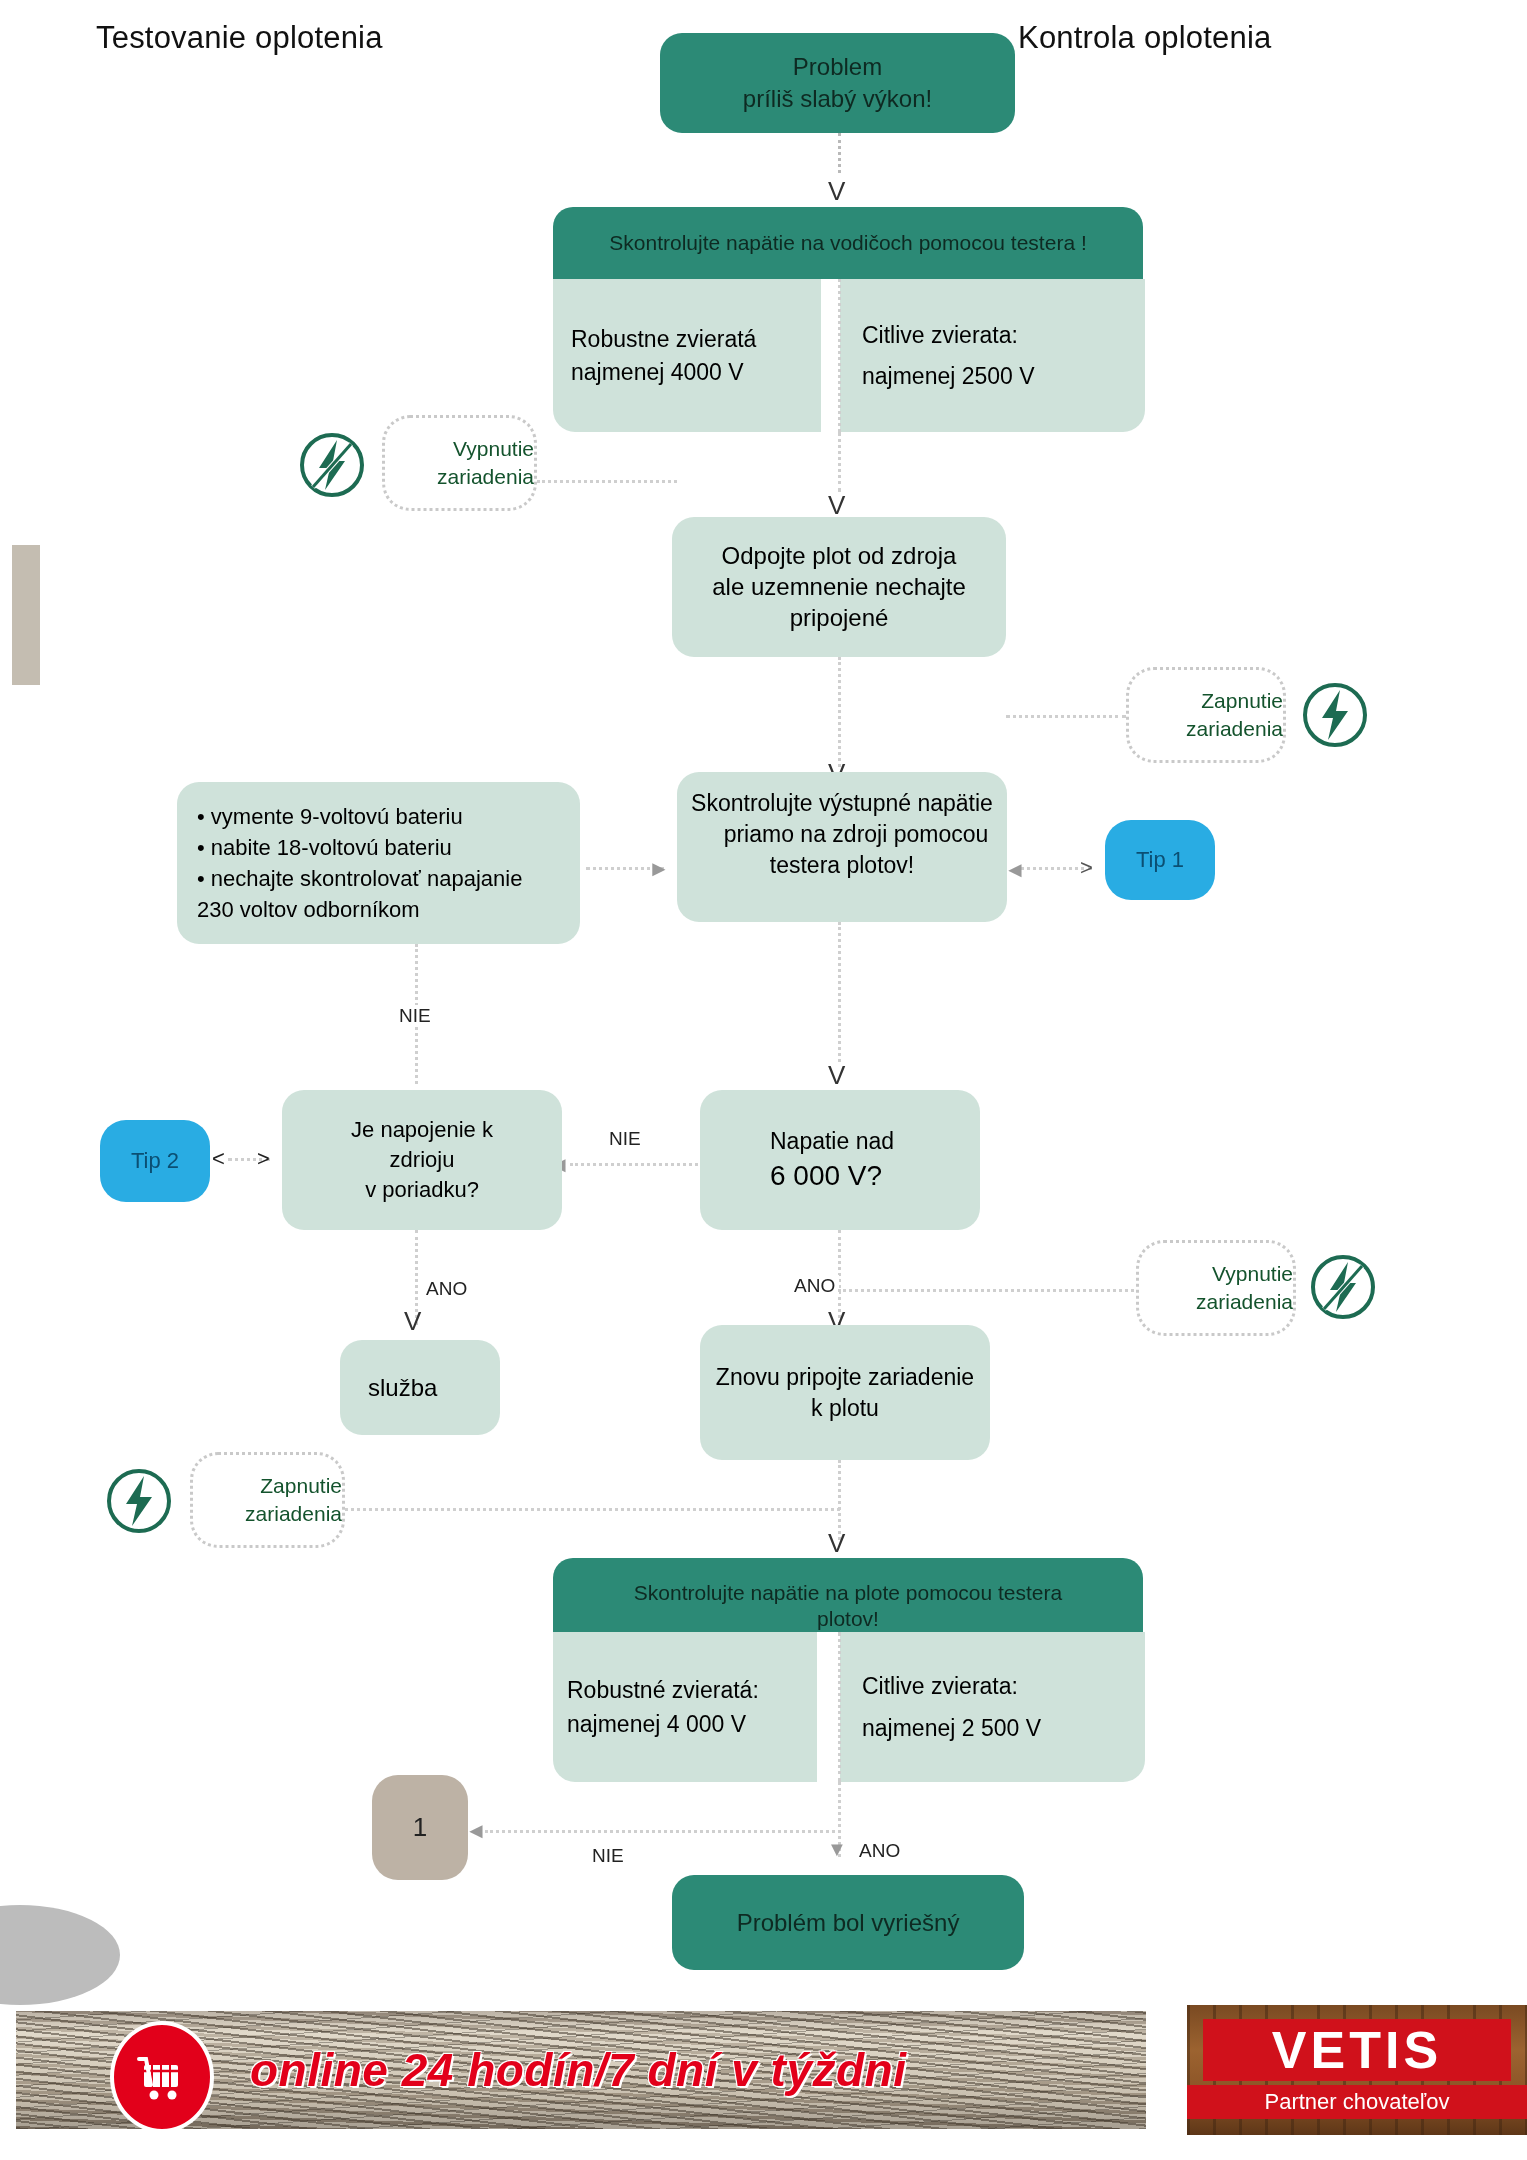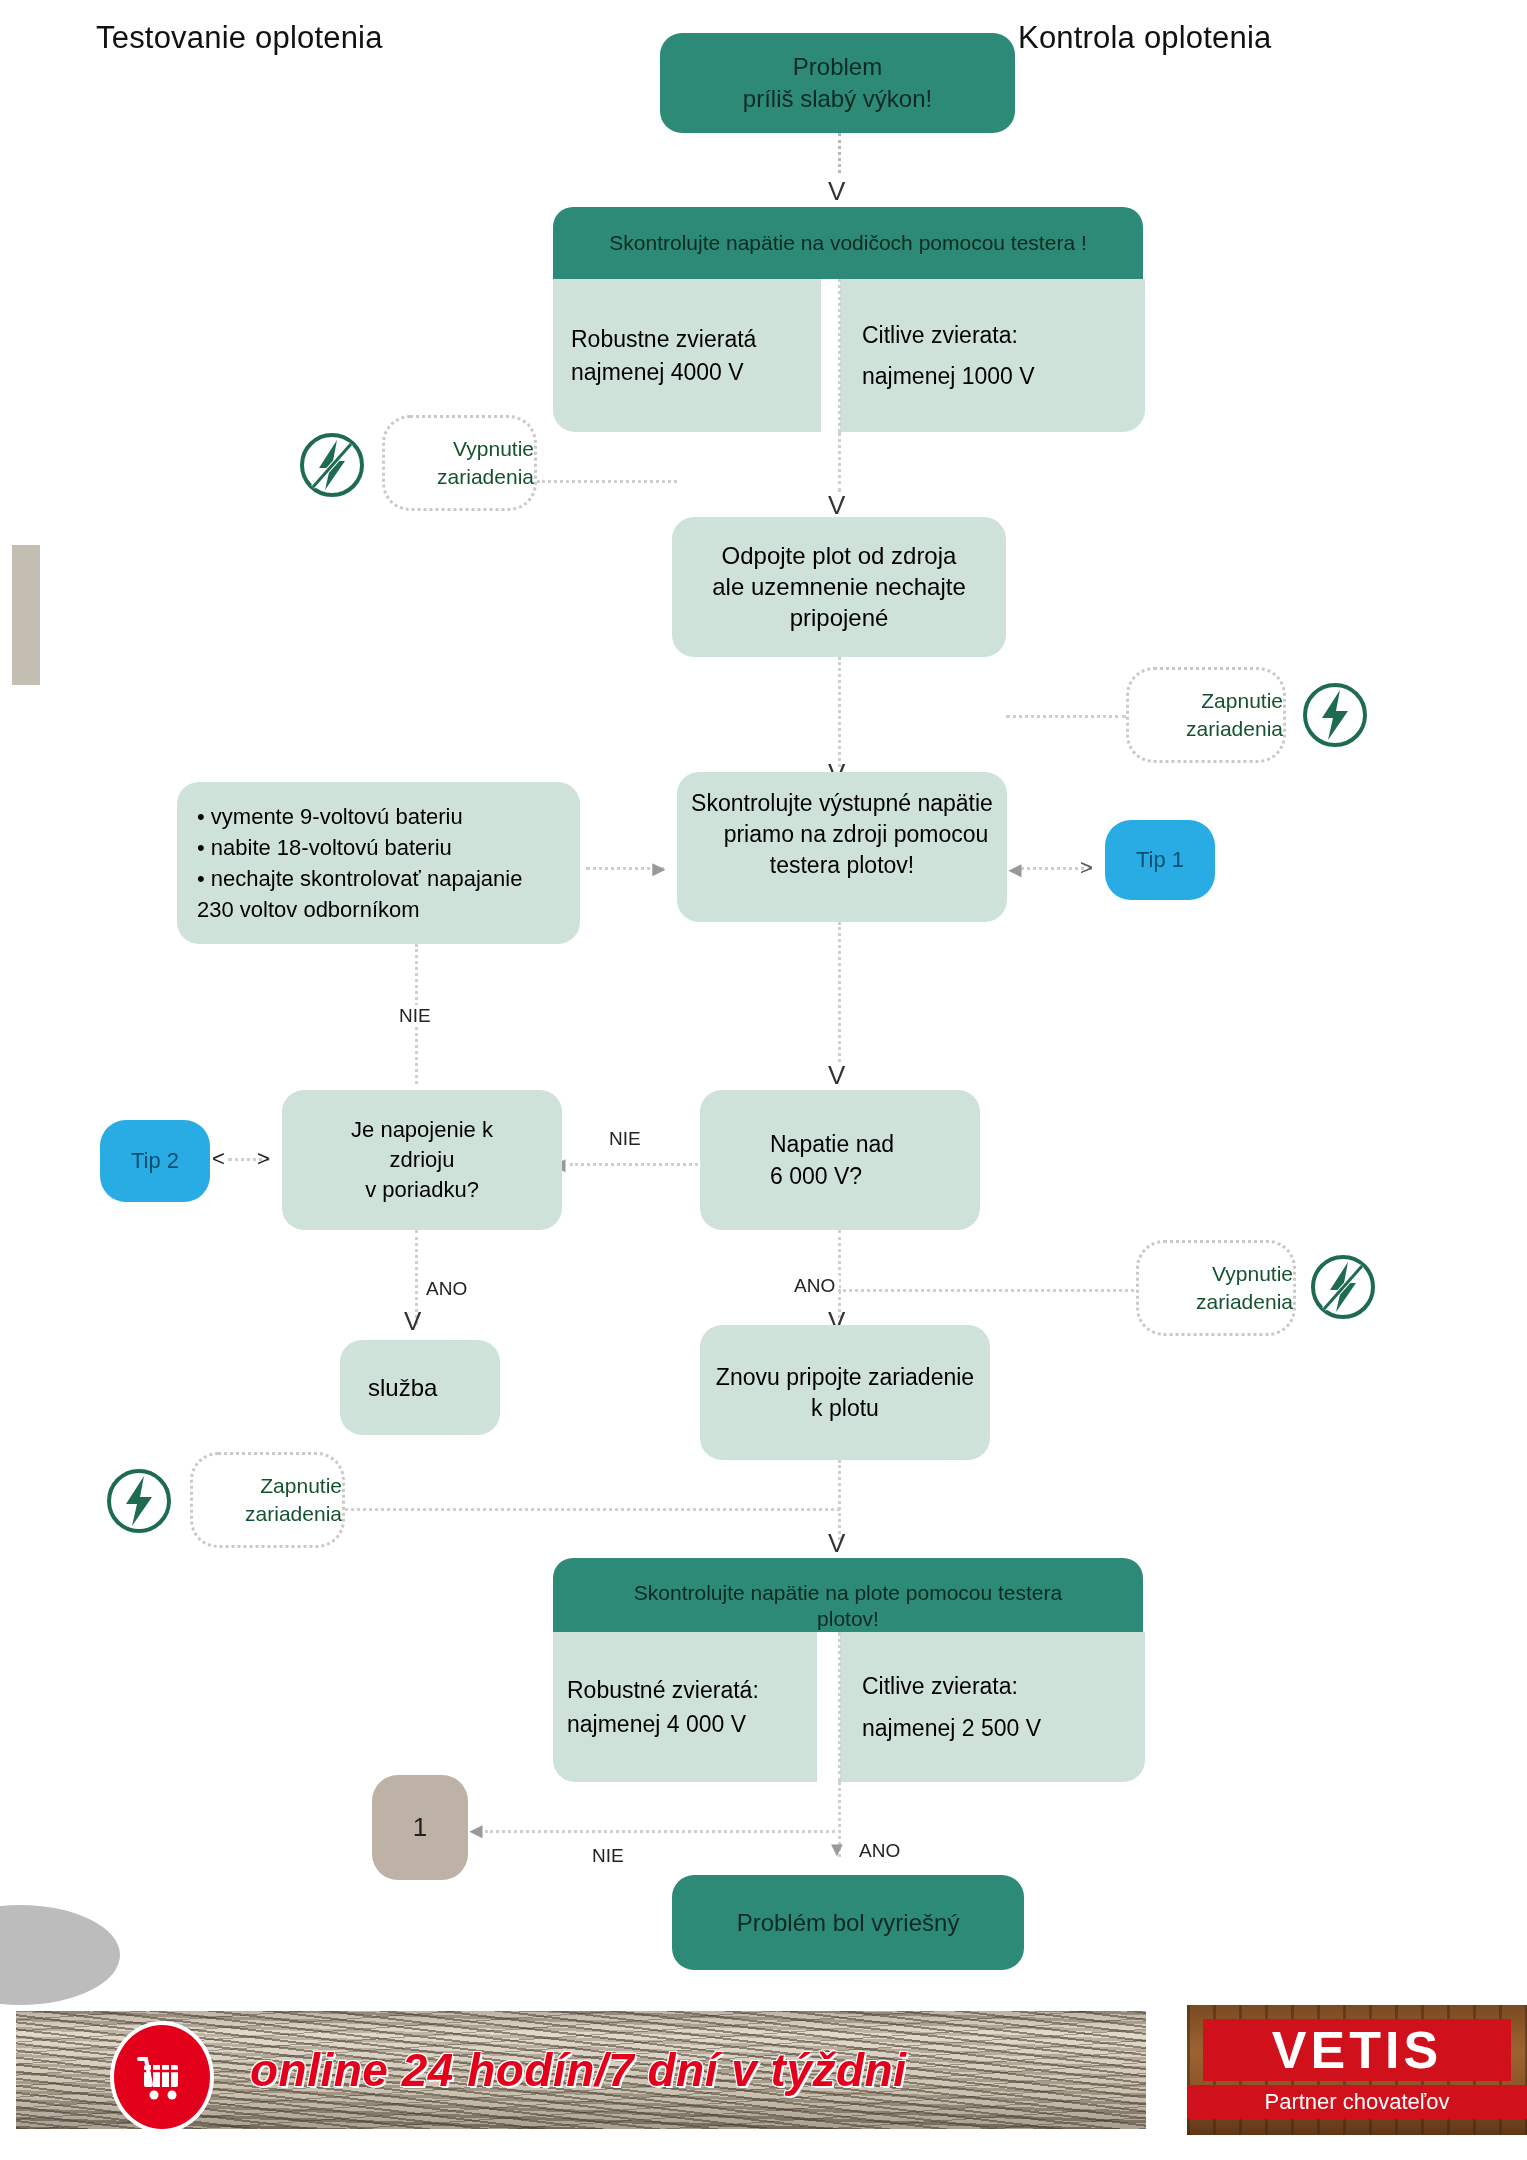--- a/index.html
+++ b/index.html
@@ -105,21 +105,21 @@
   <div class="abs vmark" style="left:828px;top:178px;">V</div>
 
   <div class="abs splitbox" style="left:553px;top:207px;width:570px;height:225px;">
     <div class="hdr" style="width:570px;height:72px;">Skontrolujte napätie na vodičoch pomocou testera !</div>
     <div class="splitcol l" style="left:0px;top:72px;width:250px;height:153px;display:flex;flex-direction:column;justify-content:center;padding-left:18px;">
       <div style="font-size:23px;">Robustne zvieratá</div>
       <div style="font-size:23px;margin-top:6px;">najmenej 4000 V</div>
     </div>
     <div class="splitcol r" style="left:287px;top:72px;width:283px;height:153px;display:flex;flex-direction:column;justify-content:center;padding-left:22px;">
       <div style="font-size:23px;">Citlive zvierata:</div>
-      <div style="font-size:23px;margin-top:6px;">najmenej 1000 V</div>
+      <div style="font-size:23px;margin-top:6px;">najmenej 2500 V</div>
     </div>
   </div>
 
   <div class="abs dot-v-light" style="left:838px;top:279px;height:153px;"></div>
 
   <div class="abs dot-v-light" style="left:838px;top:432px;height:60px;"></div>
   <div class="abs vmark" style="left:828px;top:492px;">V</div>
 
   <svg class="abs" style="left:297px;top:430px;" width="70" height="70" viewBox="0 0 70 70">
     <circle cx="35" cy="35" r="30" fill="none" stroke="#1d6b52" stroke-width="4"></circle>
@@ -173,21 +173,21 @@
   <div class="abs" style="left:648px;top:856px;font-size:22px;color:#999;">►</div>
 
   <div class="abs dot-v-light" style="left:415px;top:944px;height:140px;"></div>
   <div class="abs lbl" style="left:395px;top:1005px;background:#fff;padding:0 4px;">NIE</div>
 
   <div class="abs dot-v-light" style="left:838px;top:922px;height:140px;"></div>
   <div class="abs vmark" style="left:828px;top:1062px;">V</div>
 
   <div class="abs mint" style="left:700px;top:1090px;width:280px;height:140px;display:flex;flex-direction:column;justify-content:center;padding-left:70px;">
     <div style="font-size:23px;">Napatie nad</div>
-    <div style="font-size:23px;margin-top:5px;">6 000 V?</div>
+    <div style="font-size:28px;margin-top:5px;">6 000 V?</div>
   </div>
 
   <div class="abs dot-h-light" style="left:570px;top:1163px;width:128px;"></div>
   <div class="abs" style="left:548px;top:1152px;font-size:22px;color:#999;">◄</div>
   <div class="abs lbl" style="left:605px;top:1128px;background:#fff;padding:0 4px;">NIE</div>
 
   <div class="abs mint center" style="left:282px;top:1090px;width:280px;height:140px;flex-direction:column;">
     <div style="font-size:22px;">Je napojenie k</div>
     <div style="font-size:22px;margin-top:4px;">zdrioju</div>
     <div style="font-size:22px;margin-top:4px;">v poriadku?</div>

